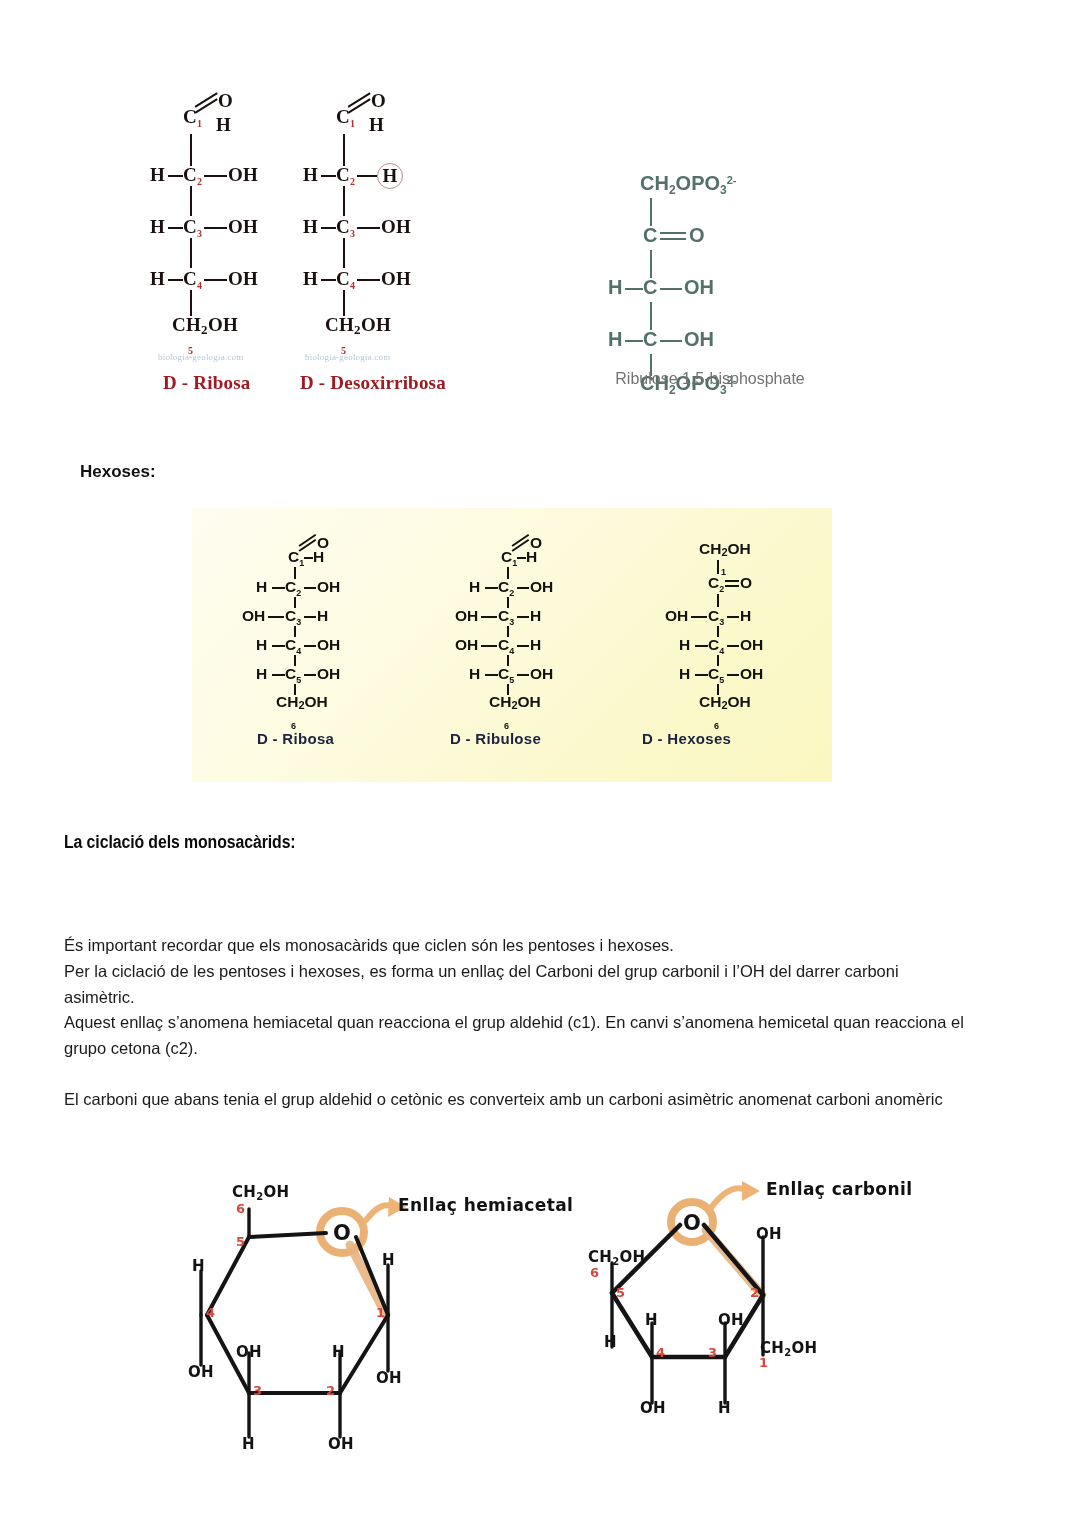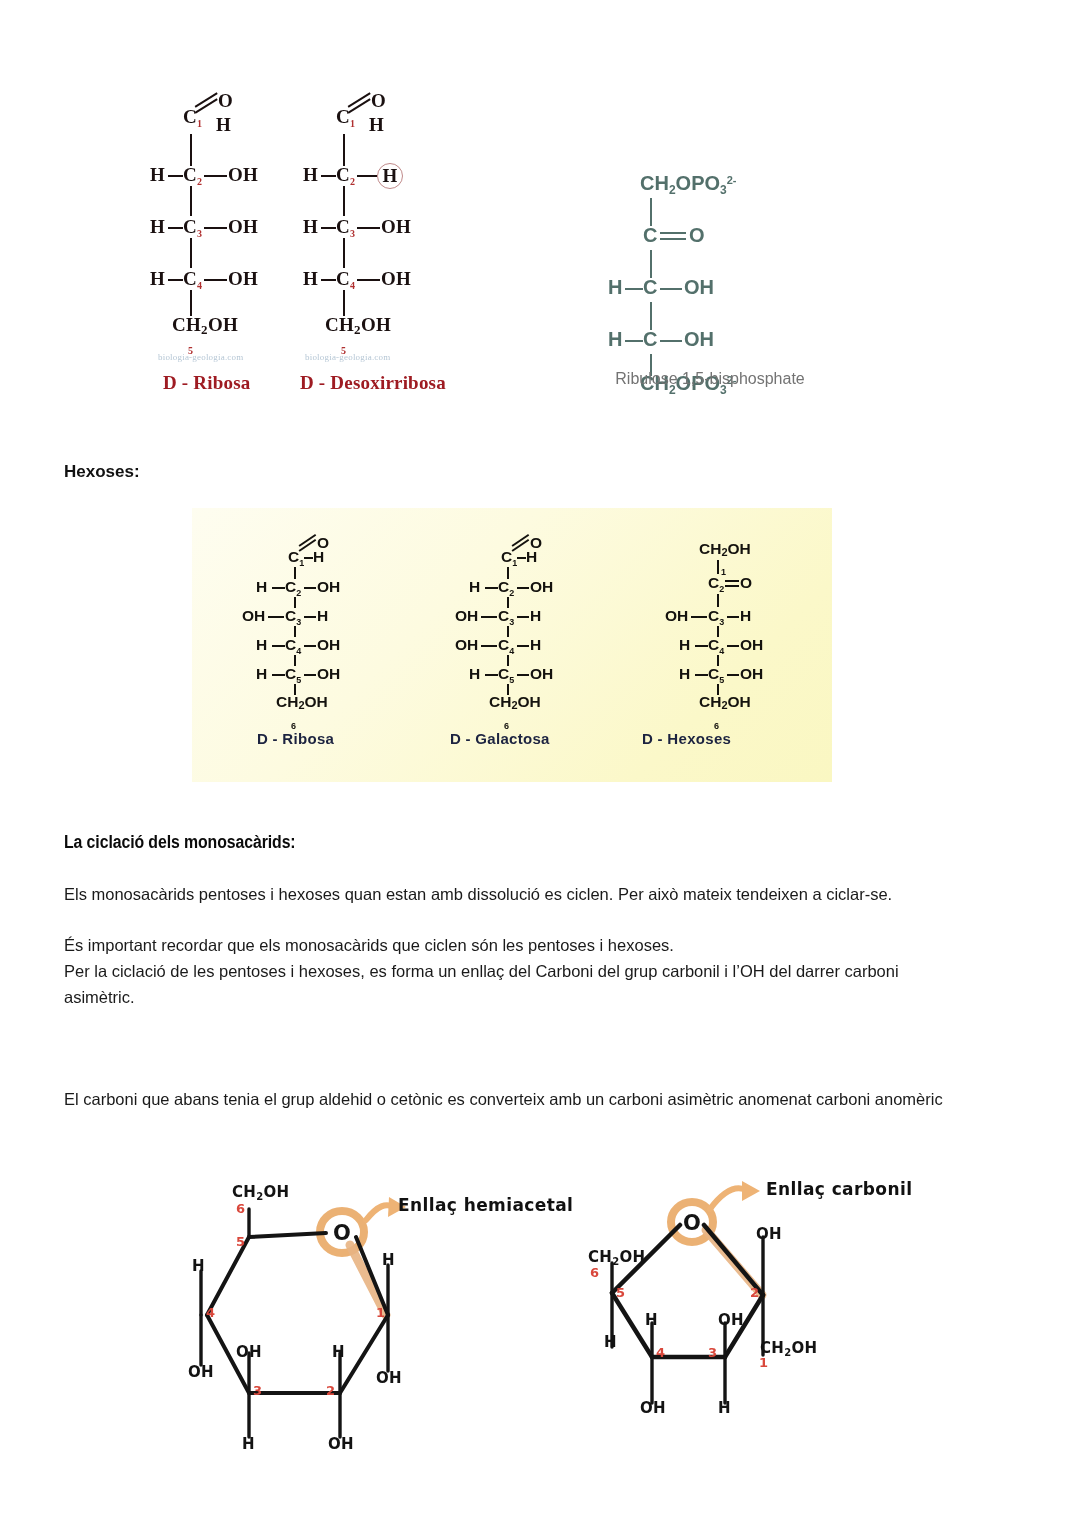--- a/index.html
+++ b/index.html
@@ -247,21 +247,21 @@
     <div class="rubp-bond-v" style="left:42px;top:182px;height:22px;"></div>
 
     <div class="abs" style="left:32px;top:200px;">
       <span class="atom">CH<span class="sub">2</span>OPO<span class="sub">3</span><span class="sup">2-</span></span>
     </div>
   </div>
   <div class="abs rubp-caption" style="left:545px;top:368px;width:330px;">
     <div>Ribulose 1,5-bisphosphate</div>
   </div>
 
-  <div class="abs bold-label" style="left:64px;top:462px;">Hexoses:</div>
+  <div class="abs bold-label" style="left:80px;top:462px;">Hexoses:</div>
 
   <div class="ypanel">
 
     <div class="abs hex-fischer" style="left:72px;top:28px;width:170px;height:190px;">
       <div class="abs" style="left:53px;top:-2px;"><span class="atom">O</span></div>
       <div class="abs" style="left:35px;top:8px;width:20px;height:14px;">
         <div class="abs" style="left:0;top:1px;width:20px;height:1.6px;background:#14120e;transform:rotate(-34deg);transform-origin:left center;"></div>
         <div class="abs" style="left:0;top:6px;width:20px;height:1.6px;background:#14120e;transform:rotate(-34deg);transform-origin:left center;"></div>
       </div>
       <div class="abs" style="left:24px;top:12px;"><span class="atom">C</span><span class="num">1</span></div>
@@ -337,21 +337,21 @@
       <div class="abs" style="left:-8px;top:129px;"><span class="atom">H</span></div>
       <div class="hb-h" style="left:8px;top:138px;width:13px;"></div>
       <div class="abs" style="left:21px;top:129px;"><span class="atom">C</span><span class="num">5</span></div>
       <div class="hb-h" style="left:40px;top:138px;width:12px;"></div>
       <div class="abs" style="left:53px;top:129px;"><span class="atom">OH</span></div>
       <div class="hb-v" style="left:30px;top:148px;height:11px;"></div>
 
       <div class="abs" style="left:12px;top:157px;"><span class="atom">CH<span style="font-size:11px;vertical-align:-2px;">2</span>OH</span></div>
       <div class="abs" style="left:27px;top:175px;"><span class="num">6</span></div>
     </div>
-    <div class="abs hex-name" style="left:258px;top:222px;">D - Galactosa</div>
+    <div class="abs hex-name" style="left:258px;top:222px;">D - Ribulose</div>
 
     <div class="abs hex-fischer" style="left:495px;top:28px;width:170px;height:190px;">
       <div class="abs" style="left:12px;top:4px;"><span class="atom">CH<span style="font-size:11px;vertical-align:-2px;">2</span>OH</span></div>
       <div class="abs" style="left:34px;top:21px;"><span class="num">1</span></div>
       <div class="hb-v" style="left:30px;top:24px;height:14px;"></div>
 
       <div class="abs" style="left:21px;top:38px;"><span class="atom">C</span><span class="num">2</span></div>
       <div class="abs" style="left:38px;top:44px;">
         <div class="abs" style="left:0;top:0;width:14px;height:1.6px;background:#14120e;"></div>
         <div class="abs" style="left:0;top:5px;width:14px;height:1.6px;background:#14120e;"></div>
@@ -381,23 +381,23 @@
       <div class="hb-v" style="left:30px;top:148px;height:11px;"></div>
 
       <div class="abs" style="left:12px;top:157px;"><span class="atom">CH<span style="font-size:11px;vertical-align:-2px;">2</span>OH</span></div>
       <div class="abs" style="left:27px;top:175px;"><span class="num">6</span></div>
     </div>
     <div class="abs hex-name" style="left:450px;top:222px;">D - Hexoses</div>
   </div>
 
   <div class="abs head-condensed" style="left:64px;top:832px;width:520px;">La ciclació dels monosacàrids:</div>
 
-  <div class="abs para" style="left:64px;top:882px;">Els monosacàrids pentoses i hexoses quan estan amb dissolució es ciclen. Per això mateix tendeixen a ciclar-se.</div>
   <div class="abs para" style="left:64px;top:933px;">És important recordar que els monosacàrids que ciclen són les pentoses i hexoses.</div>
   <div class="abs para" style="left:64px;top:959px;">Per la ciclació de les pentoses i hexoses, es forma un enllaç del Carboni del grup carbonil i l’OH del darrer carboni asimètric.</div>
+  <div class="abs para" style="left:64px;top:1010px;">Aquest enllaç s’anomena hemiacetal quan reacciona el grup aldehid (c1). En canvi s’anomena hemicetal quan reacciona el grupo cetona (c2).</div>
   <div class="abs para" style="left:64px;top:1087px;">El carboni que abans tenia el grup aldehid o cetònic es converteix amb un carboni asimètric anomenat carboni anomèric</div>
 
   <div class="abs hand" style="left:170px;top:1175px;width:420px;height:300px;">
     <svg width="420" height="300" viewBox="0 0 420 300">
 
       <ellipse cx="172" cy="57" rx="22" ry="21" fill="none" stroke="#e8a35c" stroke-width="8" opacity="0.85"></ellipse>
 
       <line x1="180" y1="70" x2="216" y2="140" stroke="#e8b483" stroke-width="9" stroke-linecap="round" opacity="0.9"></line>
 
       <path d="M196 45 C 208 30, 216 28, 224 32" stroke="#eeb375" stroke-width="6" fill="none" stroke-linecap="round"></path>

